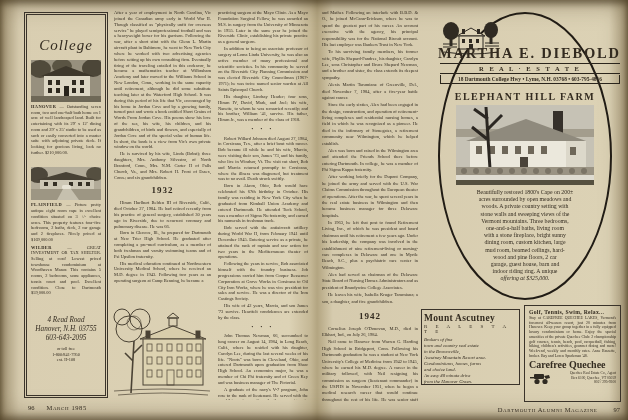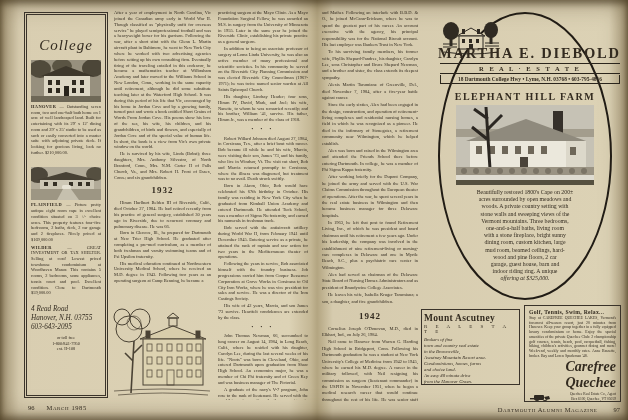--- a/index.html
+++ b/index.html
@@ -19,21 +19,21 @@
     font-weight:700;margin:3px 0;}
   
   .cr-box{left:24px;top:12px;width:84px;height:386px;border:3px double #3a332a;
     padding:2px 4px;box-sizing:border-box;overflow:hidden;}
   .cr-logo{font-style:italic;font-size:15px;line-height:20px;text-align:center;
     margin-top:18px;letter-spacing:1px;}
   .cr-photo{display:block;margin:5px auto 2px;}
   .listing{font-size:4.4px;line-height:1.3;text-align:justify;margin:2px 0;}
   .listing .lead{font-weight:700;letter-spacing:.4px;}
   .listing .lead::after{content:" ";}
-  .cr-addr{font-style:italic;font-size:7.2px;line-height:9px;text-align:left;margin-top:9px;}
+  .cr-addr{font-style:italic;font-size:7.2px;line-height:9px;text-align:center;margin-top:20px;}
   .cr-toll{font-size:4.3px;line-height:5.6px;text-align:center;margin-top:3px;}
   
   .footer{font-size:6.5px;display:flex;gap:12px;align-items:baseline;}
   .footer .sc{font-variant:small-caps;letter-spacing:.6px;}
   
   .diebold{left:426px;top:8px;width:198px;height:294px;}
   .db-title{position:absolute;left:12px;right:2px;top:37px;text-align:left;
     font-size:14.5px;font-weight:700;letter-spacing:1.8px;white-space:nowrap;}
   .db-sub{position:absolute;left:14px;right:4px;top:55px;text-align:center;font-size:6.5px;
     letter-spacing:2px;border-top:1.5px solid #2b251c;border-bottom:1.5px solid #2b251c;
@@ -51,21 +51,21 @@
   .as-name{font-size:9.5px;font-weight:700;letter-spacing:.3px;}
   .as-re{font-size:5px;letter-spacing:3.5px;margin:1px 0 3px;}
   .as-lines .ln{font-size:4.8px;line-height:6px;font-style:italic;white-space:nowrap;}
   .as-addr .ln{font-size:3.8px;line-height:4.7px;font-style:italic;}
   .as-addr{margin-top:3px;}
   
   .quechee{left:524px;top:305px;width:97px;height:97px;border:1px solid #3a332a;
     box-sizing:border-box;padding:3px 4px;overflow:hidden;}
   .q-head{font-size:5.7px;font-weight:700;letter-spacing:.3px;}
   .q-body{font-size:3.9px;line-height:4.7px;text-align:justify;margin-top:1px;}
-  .q-script{font-size:14px;font-style:italic;font-weight:700;text-align:right;margin:1px 0;}
+  .q-script{font-size:10px;font-weight:700;text-align:left;margin:1px 0;}
   .q-bottom{display:flex;align-items:flex-end;justify-content:space-between;}
   .q-addr{font-size:3.6px;line-height:4.4px;text-align:right;}
   svg{display:block;}
 </style>
 </head>
 <body>
 
 <div class="spread">
 
   <div class="abs cr-box">

